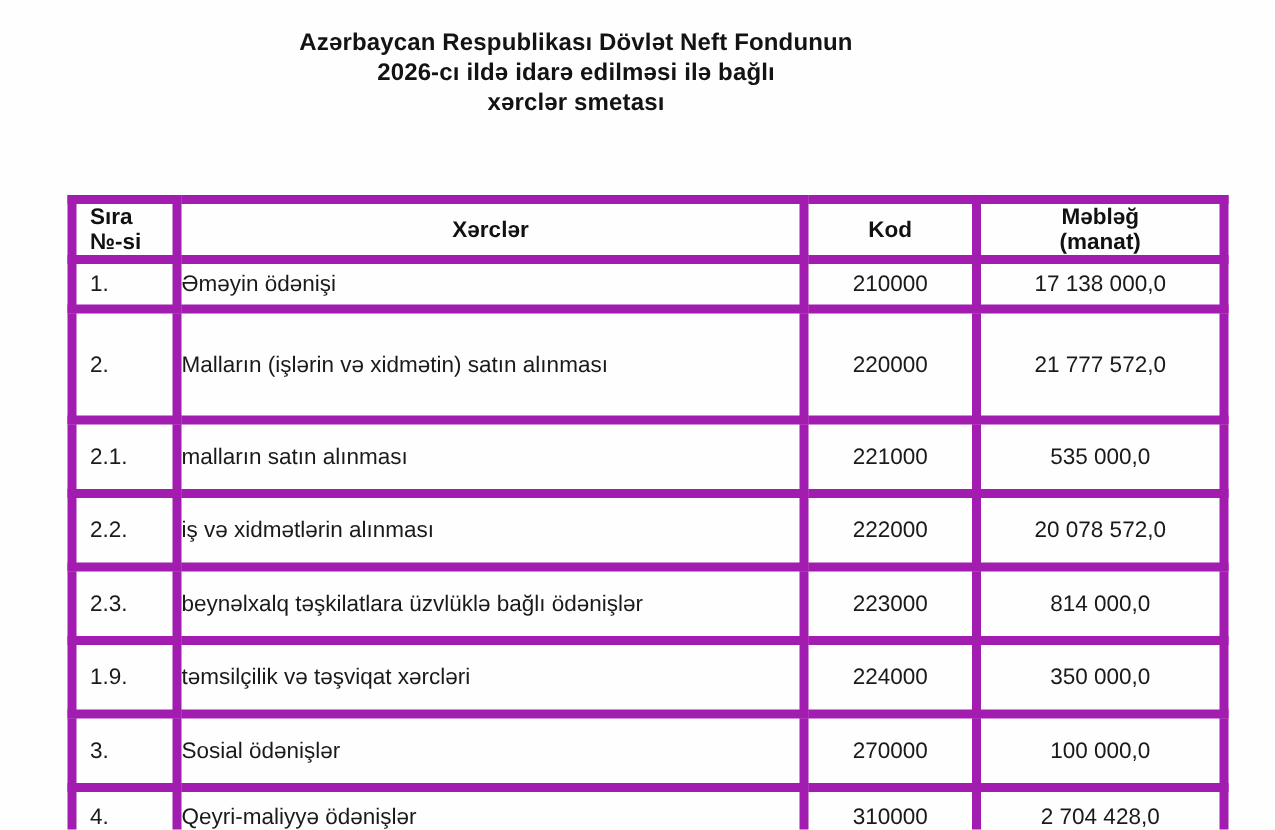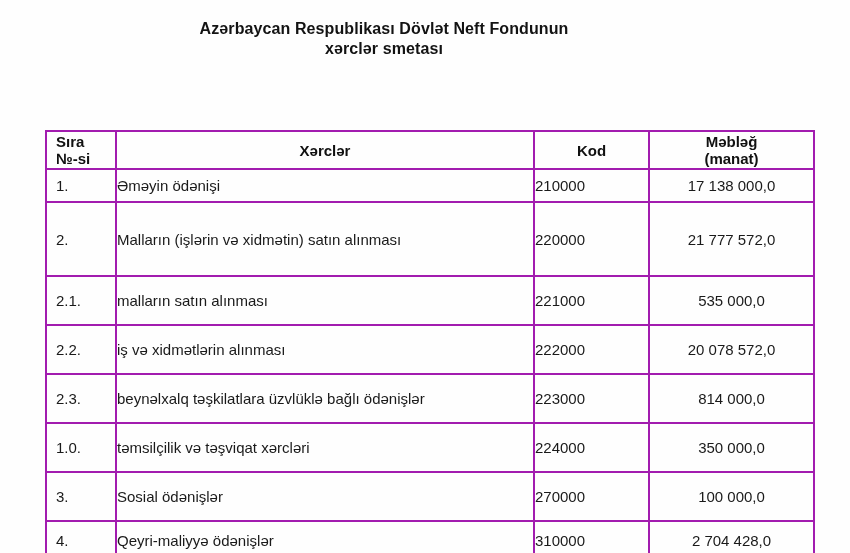--- a/index.html
+++ b/index.html
@@ -26,56 +26,57 @@
   table.expense-table {
     position: absolute;
     top: 130px; left: 45px;
     width: 768px;
     border-collapse: collapse;
     table-layout: fixed;
     font-size: 15px;
     color: #1a1a1a;
   }
   table.expense-table th, table.expense-table td {
-    border: 2px solid #a21caf;
+    border: 6px solid #a21caf;
     vertical-align: middle;
     overflow: hidden;
   }
   thead th {
     font-weight: bold;
     font-size: 15px;
     line-height: 17px;
     height: 38px;
     text-align: center;
     color: #111;
   }
   thead th.h-no { text-align: left; padding-left: 9px; }
 
   td.col-no   { text-align: left; padding-left: 9px; }
   td.col-exp  { text-align: left; padding-left: 0; }
-  td.col-code { }
+  td.col-code { text-align: center; }
   td.col-amt  { text-align: center; }
 
   
   tbody tr           { height: 49px; }
   tbody tr:nth-child(1) { height: 33px; }
   tbody tr:nth-child(2) { height: 74px; }
   tbody tr:nth-child(8) { height: 38px; }
   tbody tr:nth-child(9) { height: 27px; }
 
   tbody tr:last-child td { border-bottom-width: 3px; }
   tr.total-row td.col-exp, tr.total-row td.col-amt { font-weight: bold; }
 </style>
 </head>
 <body>
 
 <div class="page">
 
   <div class="doc-title">
     <div>Azərbaycan Respublikası Dövlət Neft Fondunun</div>
+    <div>2026-cı ildə idarə edilməsi ilə bağlı</div>
     <div>xərclər smetası</div>
   </div>
 
   <table class="expense-table">
     <colgroup>
       <col style="width:70px">
       <col style="width:418px">
       <col style="width:115px">
       <col style="width:165px">
     </colgroup>
@@ -118,21 +119,21 @@
           <td class="col-code">222000</td>
           <td class="col-amt">20 078 572,0</td>
         </tr>
         <tr>
           <td class="col-no">2.3.</td>
           <td class="col-exp">beynəlxalq təşkilatlara üzvlüklə bağlı ödənişlər</td>
           <td class="col-code">223000</td>
           <td class="col-amt">814 000,0</td>
         </tr>
         <tr>
-          <td class="col-no">1.0.</td>
+          <td class="col-no">1.9.</td>
           <td class="col-exp">təmsilçilik və təşviqat xərcləri</td>
           <td class="col-code">224000</td>
           <td class="col-amt">350 000,0</td>
         </tr>
         <tr>
           <td class="col-no">3.</td>
           <td class="col-exp">Sosial ödənişlər</td>
           <td class="col-code">270000</td>
           <td class="col-amt">100 000,0</td>
         </tr>

